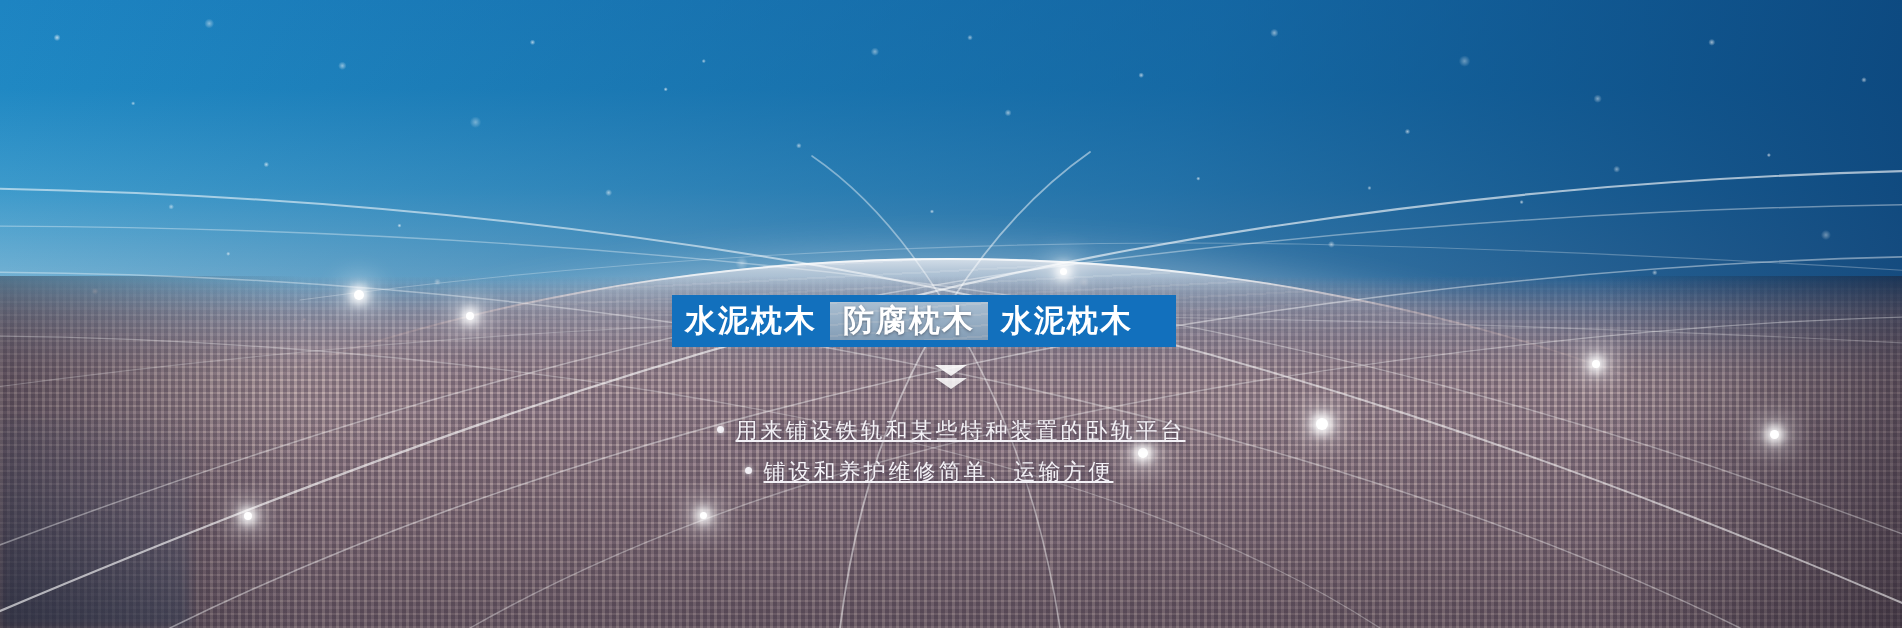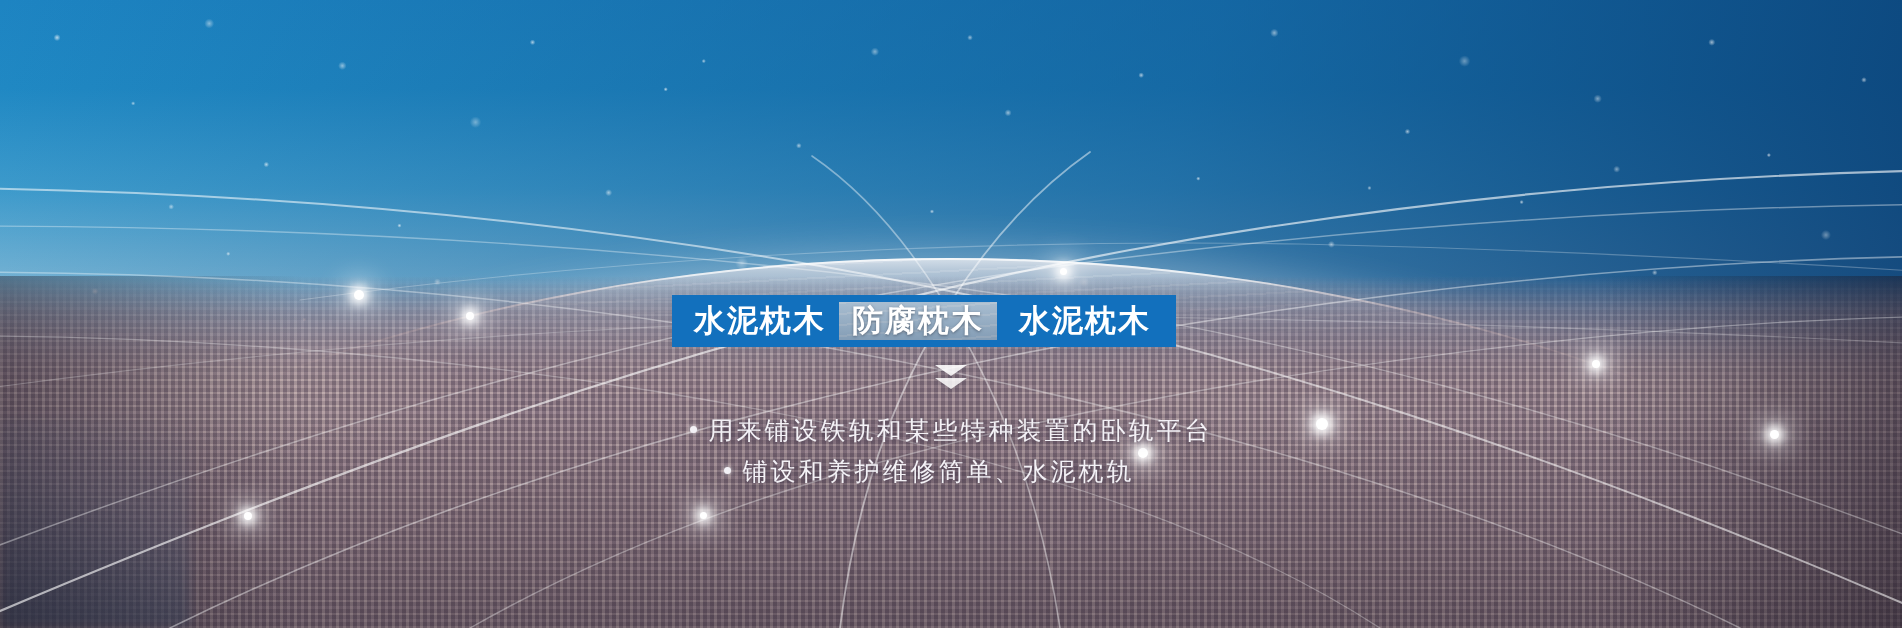--- a/index.html
+++ b/index.html
@@ -212,21 +212,20 @@
   .badge{
     flex:0 0 auto;
     display:flex;align-items:center;justify-content:center;
     color:#fff;
     font-family:"DejaVu Sans", sans-serif;
     font-size:31px;
     font-weight:bold;
     letter-spacing:2px;
     padding:0 13px;
     white-space:nowrap;
-    margin-left:9px;
   }
   .badge.alt{
     background:
       linear-gradient(180deg, rgba(190,201,212,.88), rgba(150,164,180,.86)),
       repeating-linear-gradient(176deg,
         rgba(255,255,255,.40) 0px, rgba(255,255,255,.40) 2px,
         rgba(255,255,255,0) 2px, rgba(255,255,255,0) 11px);
     margin:7px 0;
     text-shadow:0 1px 3px rgba(40,50,64,.55);
     font-family:Liberation Mono, monospace;
@@ -249,26 +248,27 @@
     border-top-color:rgba(255,255,255,.92);
   }
 
   .bullets{
     position:absolute;
     left:0;right:0;top:410px;
     text-align:center;
   }
   .bline{
     font-family:"DejaVu Serif", serif;
-    font-size:25px;
+    font-size:22px;
     color:#f3f1f6;
     letter-spacing:3px;
     white-space:nowrap;
     line-height:41px;
     text-shadow:0 1px 5px rgba(50,40,60,.60), 0 0 14px rgba(80,70,95,.35);
+    text-decoration:underline;
   }
   .bline .dot{
     display:inline-block;
     width:7px;height:7px;border-radius:50%;
     background:#f3f1f6;
     vertical-align:middle;
     margin-right:12px;
     position:relative;top:-3px;
     box-shadow:0 0 5px rgba(255,255,255,.8);
   }
@@ -332,18 +332,18 @@
     <div class="chevrons">
       <span class="chev"></span>
       <span class="chev thin"></span>
     </div>
 
     <div class="bullets">
       <div class="bline l1">
         <span class="dot"></span><span>用来铺设铁轨和某些特种装置的卧轨平台</span>
       </div>
       <div class="bline l2">
-        <span class="dot"></span><span>铺设和养护维修简单、水泥枕轨</span>
+        <span class="dot"></span><span>铺设和养护维修简单、运输方便</span>
       </div>
     </div>
 
   </div>
 </div>
 
 </body></html>

